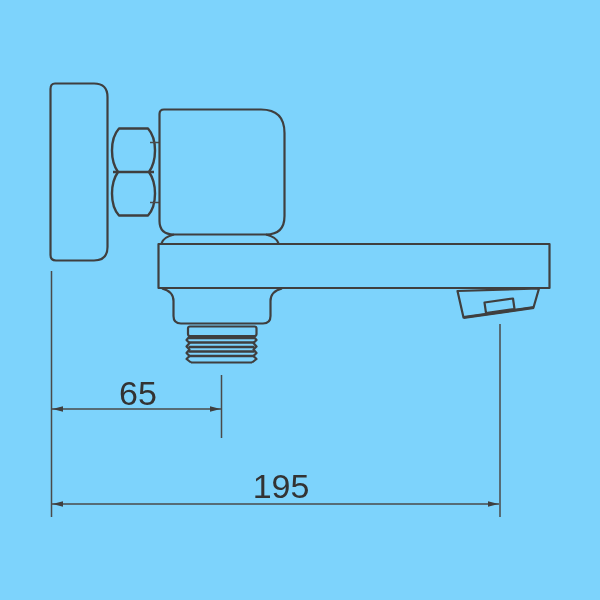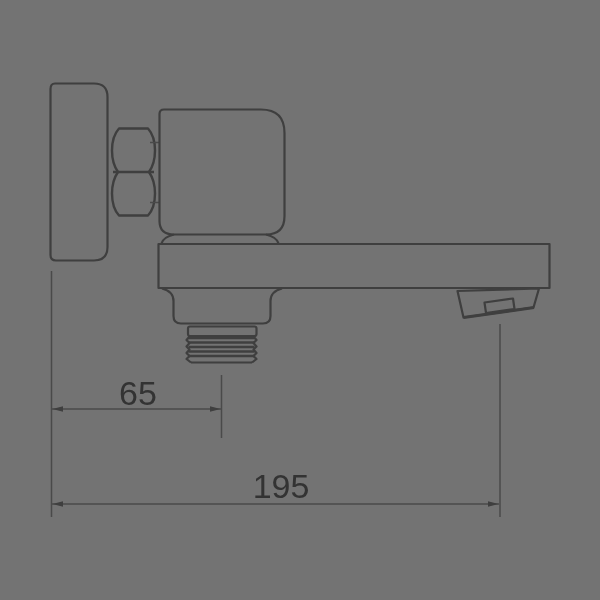--- a/index.html
+++ b/index.html
@@ -8,21 +8,21 @@
     background: #ffffff;
     width: 600px;
     height: 600px;
     overflow: hidden;
     font-family: "Liberation Sans", sans-serif;
   }
   .canvas {
     position: relative;
     width: 600px;
     height: 600px;
-    background: #737373;
+    background: #7dd3fc;
   }
   svg { display: block; }
   .ln {
     fill: none;
     stroke: #3f3f3f;
     stroke-width: 2.2;
     stroke-linejoin: round;
   }
   .ln-bold { stroke-width: 3; }
   .ln-mid  { stroke-width: 2.4; }

